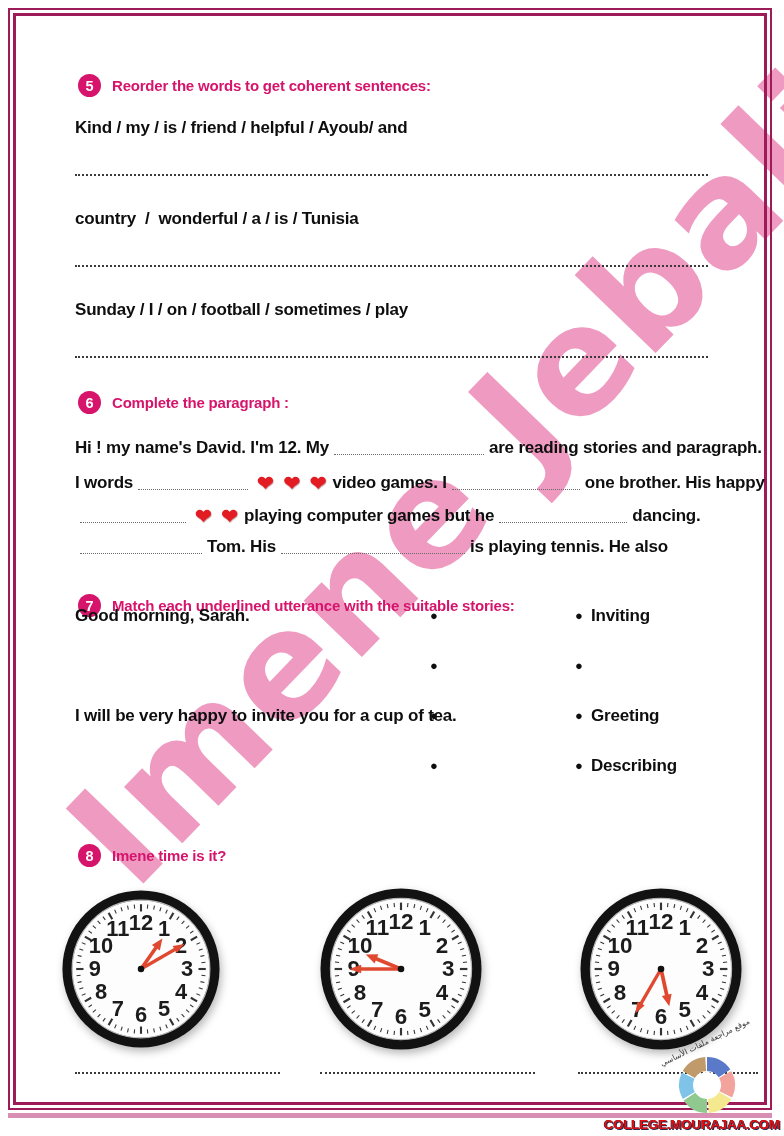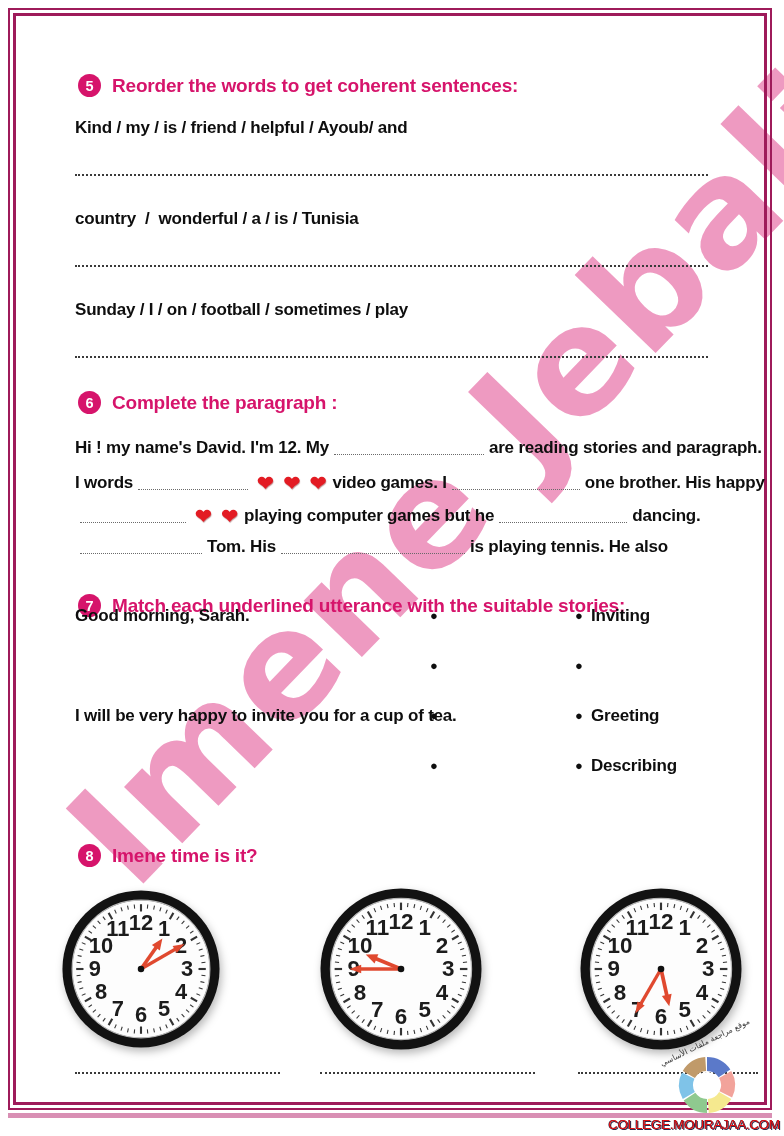--- a/index.html
+++ b/index.html
@@ -15,21 +15,21 @@
   .frame.outer{left:8px;top:8px;right:12px;bottom:26px;border:2px solid var(--frame,#9e1b5a);}
   .frame.inner{left:13px;top:13px;right:17px;bottom:31px;border:3px solid var(--frame,#9e1b5a);}
   .frame-shadow{position:absolute;left:8px;right:12px;bottom:18px;height:5px;
       background:var(--frameShadow,#d98fb4);z-index:1;}
   .content{position:absolute;inset:0;z-index:3;}
   .abs{position:absolute;}
   
   .shead{position:absolute;display:flex;align-items:center;gap:11px;}
   .snum{width:23px;height:23px;border-radius:50%;background:var(--accent,#d6146b);color:#fff;
         font-weight:700;font-size:14.5px;display:flex;align-items:center;justify-content:center;}
-  .stitle{color:var(--accent,#d6146b);font-weight:700;font-size:19px;letter-spacing:-.2px;}
+  .stitle{color:var(--accent,#d6146b);font-weight:700;font-size:15px;letter-spacing:-.2px;}
   
   .btxt{font-weight:700;font-size:17px;color:#0e0e0e;letter-spacing:-.2px;}
   .jumble{white-space:pre-wrap;height:20px;margin-bottom:36px;}
   .dotline{height:0;border-top:2px dotted #3a3a3a;margin-bottom:33px;}
   
   .pline{height:33px;white-space:nowrap;}
   .blank{display:inline-block;height:13px;border-bottom:1.5px dotted #6a6a6a;
          margin:0 5px;vertical-align:-2px;}
   .hearts{color:var(--heart,#e31b23);font-size:20px;margin:0 4px;vertical-align:-2px;
           text-shadow:0.5px 1px 1px rgba(110,0,0,.45);letter-spacing:2px;}
@@ -40,21 +40,21 @@
   .mlabel{position:absolute;left:516px;top:0;}
   
   .clock{position:absolute;}
   .clock svg{filter:drop-shadow(2px 4px 4px rgba(0,0,0,.28));}
   .clk-ans{position:absolute;height:0;border-top:2px dotted #3a3a3a;}
   
   .logo-wrap{position:absolute;left:648px;top:1036px;width:130px;height:88px;}
   .arabic{position:absolute;left:2px;top:2px;width:110px;transform:rotate(-26deg);
           font-size:8px;color:#3a3a3a;direction:rtl;text-align:center;
           font-family:"DejaVu Sans",sans-serif;}
-  .caption{position:absolute;right:4px;top:1117px;font-weight:400;font-size:13.5px;
+  .caption{position:absolute;right:4px;top:1117px;font-weight:700;font-size:13.5px;
            color:var(--siteRed,#e60f0f);letter-spacing:-.3px;
            text-shadow:1px 1px 0 #2a2a4a, -0.5px -0.5px 0 #2a2a4a;}
 </style>
 </head>
 <body>
 
 <div class="page">
 
   <div class="wm">Imene Jebali</div>
 

